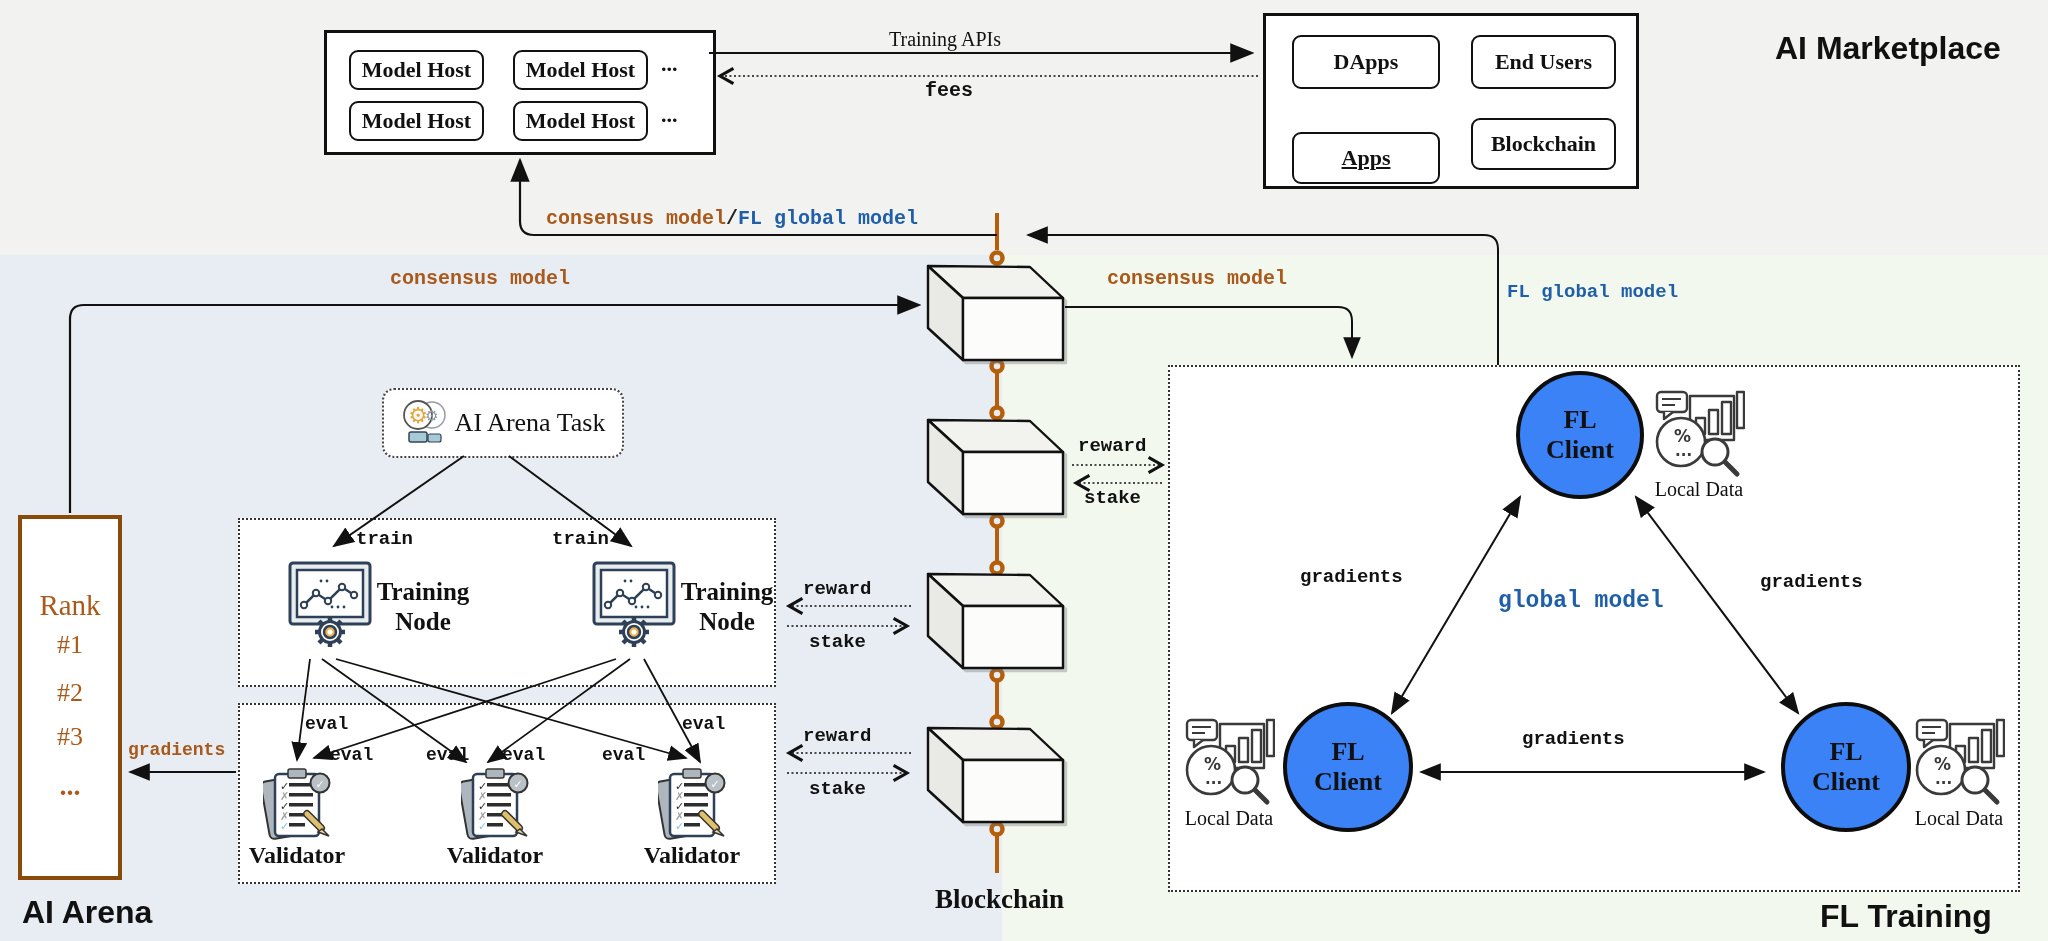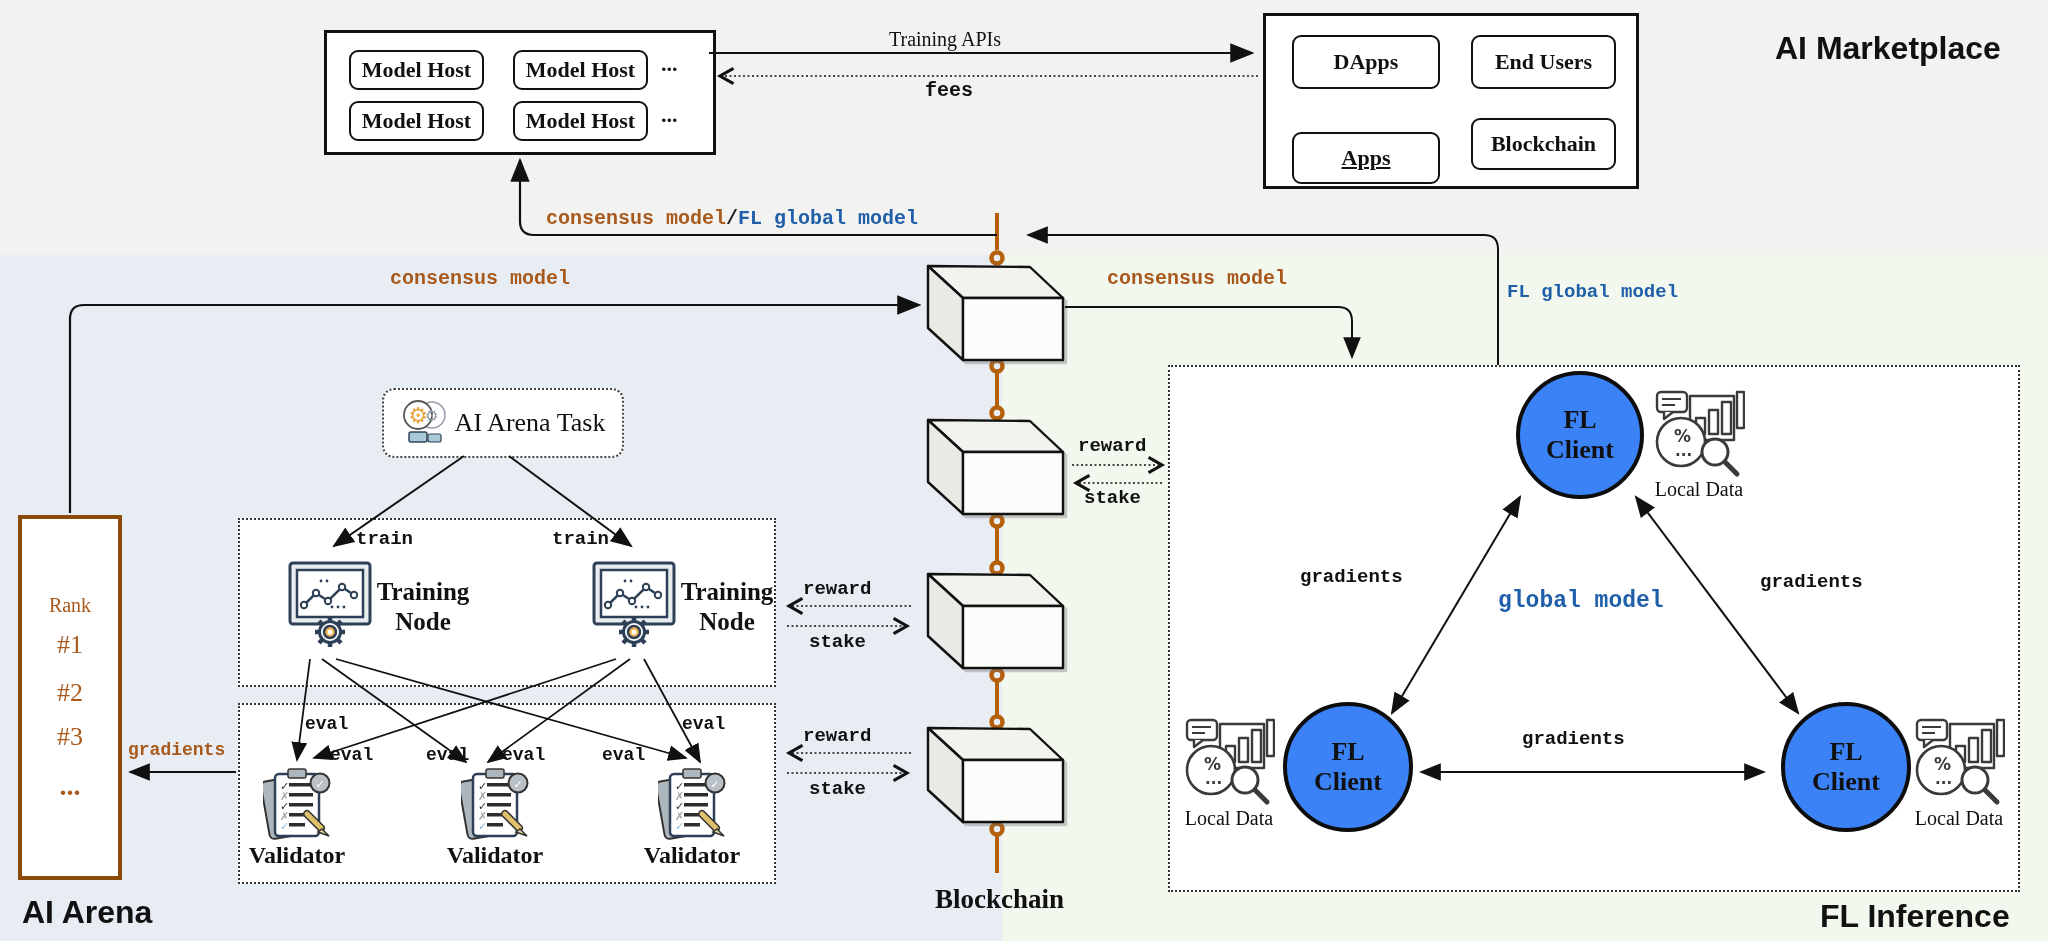--- a/index.html
+++ b/index.html
@@ -62,21 +62,21 @@
         <text x="17" y="28" font-size="22" text-anchor="middle" fill="#e8a33d">⚙</text>
         <text x="31" y="26" font-size="15" text-anchor="middle" fill="#8a97a3">⚙</text>
         <rect x="8" y="37" width="18" height="10" rx="2" fill="#a8c9d8" stroke="#345" stroke-width="1.5"></rect>
         <rect x="27" y="39" width="13" height="8" rx="2" fill="#a8c9d8" stroke="#345" stroke-width="1.2"></rect>
       </svg>
     </span>
     <span style="font-size:26px;">AI Arena Task</span>
   </div>
 
   <div class="abs z1" style="left:18px;top:515px;width:104px;height:365px;background:#fff;border:4px solid #8a4a0a;box-sizing:border-box;">
-    <div class="abs brown ctr" style="left:0;top:70px;width:96px;height:32px;font-size:20px;">Rank</div>
+    <div class="abs brown ctr" style="left:0;top:70px;width:96px;height:32px;font-size:29px;">Rank</div>
     <div class="abs brown ctr" style="left:0;top:112px;width:96px;height:28px;font-size:26px;">#1</div>
     <div class="abs brown ctr" style="left:0;top:160px;width:96px;height:28px;font-size:26px;">#2</div>
     <div class="abs brown ctr" style="left:0;top:204px;width:96px;height:28px;font-size:26px;">#3</div>
     <div class="abs brown ctr" style="left:0;top:252px;width:96px;height:30px;font-size:28px;font-weight:bold;">...</div>
   </div>
 
   <svg id="overlay" width="2048" height="941" viewBox="0 0 2048 941">
     <defs>
       <marker id="arr" viewBox="0 0 10 8" refX="9" refY="4" markerWidth="11" markerHeight="9" orient="auto-start-reverse">
         <path d="M0,0 L10,4 L0,8 z" fill="#111"></path>
@@ -396,15 +396,15 @@
   <div class="abs z3 ctr" style="left:1174px;top:806px;width:110px;height:24px;font-size:20px;">Local Data</div>
   <div class="abs z3 ctr" style="left:1904px;top:806px;width:110px;height:24px;font-size:20px;">Local Data</div>
 
   <div class="abs z3 mono" style="left:1300px;top:566px;font-size:19px;">gradients</div>
   <div class="abs z3 mono" style="left:1760px;top:571px;font-size:19px;">gradients</div>
   <div class="abs z3 mono" style="left:1522px;top:728px;font-size:19px;">gradients</div>
   <div class="abs z3 mono blue" style="left:1498px;top:588px;font-size:23px;">global model</div>
 
   <div class="abs z3" style="left:917px;top:884px;width:165px;text-align:center;font-weight:bold;font-size:27px;">Blockchain</div>
   <div class="abs z3 title" style="left:22px;top:894px;">AI Arena</div>
-  <div class="abs z3 title" style="left:1820px;top:898px;">FL Inference</div>
+  <div class="abs z3 title" style="left:1820px;top:898px;">FL Training</div>
 
 </div>
 
 </body></html>

